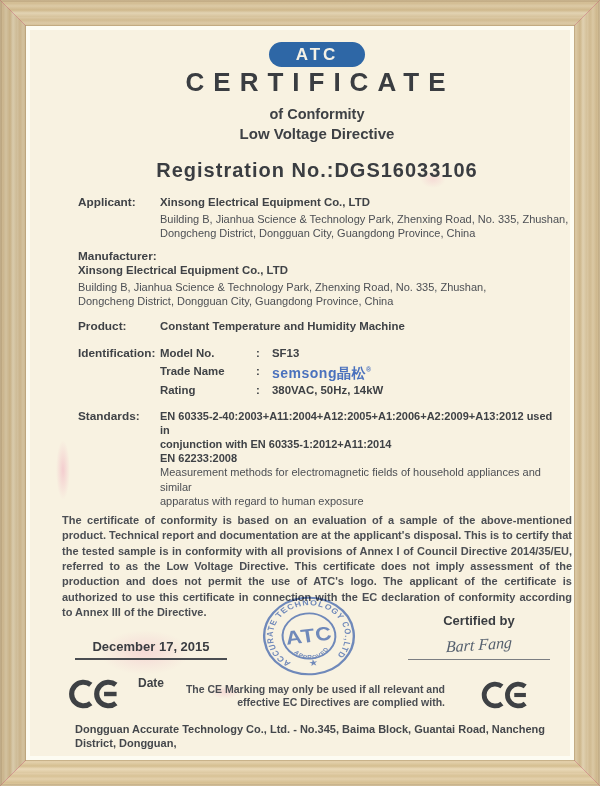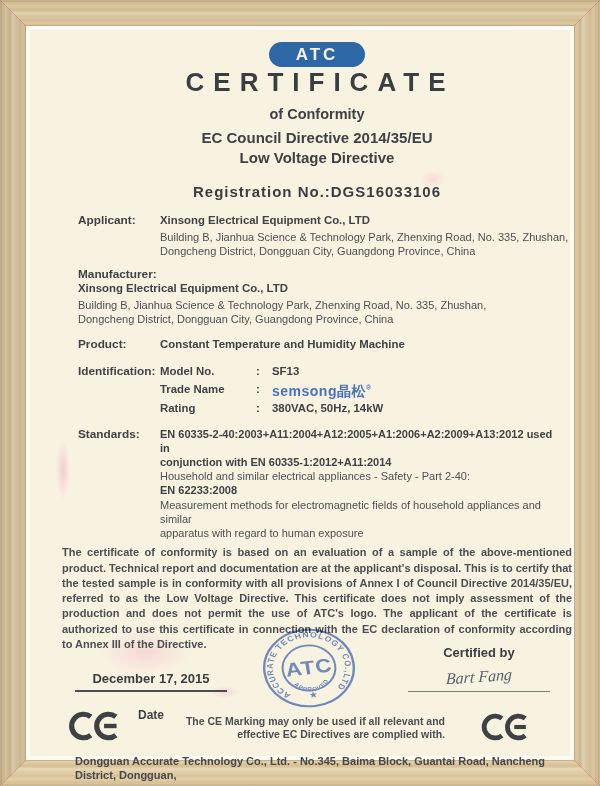--- a/index.html
+++ b/index.html
@@ -22,21 +22,21 @@
 
   .smudge{position:absolute;pointer-events:none;}
 
   
   .atc-logo{margin:12px auto 0;width:96px;height:25px;border-radius:13px;background:#2e67a6;
     color:#f4f1e6;font-weight:bold;font-size:17px;letter-spacing:3px;text-align:center;line-height:26px;}
   .title{text-align:center;font-size:26px;font-weight:bold;letter-spacing:9px;text-indent:6px;color:#3a3d41;}
   .sub1{margin-top:8px;text-align:center;font-size:14.5px;font-weight:bold;color:#3e4145;}
   .sub2{margin-top:7px;text-align:center;font-size:15px;font-weight:bold;color:#3e4145;}
   .sub3{margin-top:3px;text-align:center;font-size:15px;font-weight:bold;color:#3e4145;}
-  .reg{margin-top:17px;text-align:center;font-size:15px;font-weight:bold;letter-spacing:1px;color:#3a3d41;}
+  .reg{margin-top:17px;text-align:center;font-size:20px;font-weight:bold;letter-spacing:1px;color:#3a3d41;}
 
   
   .frow{display:flex;align-items:flex-start;}
   .flabel{flex:none;width:82px;font-size:11.8px;font-weight:bold;color:#3f4246;}
   .fvalue{flex:1;font-size:11px;color:#4c4f54;line-height:14px;}
   .fname{font-size:11.4px;font-weight:bold;color:#3f4246;margin-bottom:3px;}
   .addr{white-space:nowrap;}
   .mt-applicant{margin-top:13px;}
   .mt-manufacturer{margin-top:9px;flex-direction:column;}
   .mt-product{margin-top:11px;}
@@ -90,21 +90,20 @@
     <div class="smudge" style="left:26px;top:410px;width:14px;height:60px;background:radial-gradient(ellipse at center,rgba(233,120,165,.30),rgba(233,120,165,0) 70%);"></div>
     <div class="smudge" style="left:70px;top:600px;width:90px;height:45px;background:radial-gradient(ellipse at center,rgba(236,130,175,.22),rgba(236,130,175,0) 70%);"></div>
     <div class="smudge" style="left:390px;top:140px;width:26px;height:18px;background:radial-gradient(ellipse at center,rgba(233,120,165,.18),rgba(233,120,165,0) 70%);"></div>
     <div class="smudge" style="left:180px;top:655px;width:30px;height:14px;background:radial-gradient(ellipse at center,rgba(233,120,165,.20),rgba(233,120,165,0) 70%);"></div>
 
     <div class="content">
 
       <div class="atc-logo">ATC</div>
       <div class="title">CERTIFICATE</div>
       <div class="sub1">of Conformity</div>
-      <div class="sub2">EC Council Directive 2014/35/EU</div>
       <div class="sub3">Low Voltage Directive</div>
       <div class="reg">Registration No.:DGS16033106</div>
 
       <div class="frow mt-applicant">
         <div class="flabel">Applicant:</div>
         <div class="fvalue">
           <div class="fname">Xinsong Electrical Equipment Co., LTD</div>
           <div class="addr">Building B, Jianhua Science &amp; Technology Park, Zhenxing Road, No. 335, Zhushan,</div>
           <div class="addr">Dongcheng District, Dongguan City, Guangdong Province, China</div>
         </div>
@@ -143,21 +142,20 @@
             <span class="id-value">380VAC, 50Hz, 14kW</span>
           </div>
         </div>
       </div>
 
       <div class="frow mt-standards">
         <div class="flabel">Standards:</div>
         <div class="fvalue">
           <div class="std-line std-bold">EN 60335-2-40:2003+A11:2004+A12:2005+A1:2006+A2:2009+A13:2012 used in</div>
           <div class="std-line std-bold">conjunction with EN 60335-1:2012+A11:2014</div>
-          <div class="std-line">Household and similar electrical appliances - Safety - Part 2-40:</div>
           <div class="std-line std-bold">EN 62233:2008</div>
           <div class="std-line">Measurement methods for electromagnetic fields of household appliances and similar</div>
           <div class="std-line">apparatus with regard to human exposure</div>
         </div>
       </div>
 
       <div class="body-par">The certificate of conformity is based on an evaluation of a sample of the above-mentioned product. Technical report and documentation are at the applicant's disposal. This is to certify that the tested sample is in conformity with all provisions of Annex I of Council Directive 2014/35/EU, referred to as the Low Voltage Directive. This certificate does not imply assessment of the production and does not permit the use of ATC's logo. The applicant of the certificate is authorized to use this certificate in connection with the EC declaration of conformity according to Annex III of the Directive.</div>
 
       <div class="zone">
 

